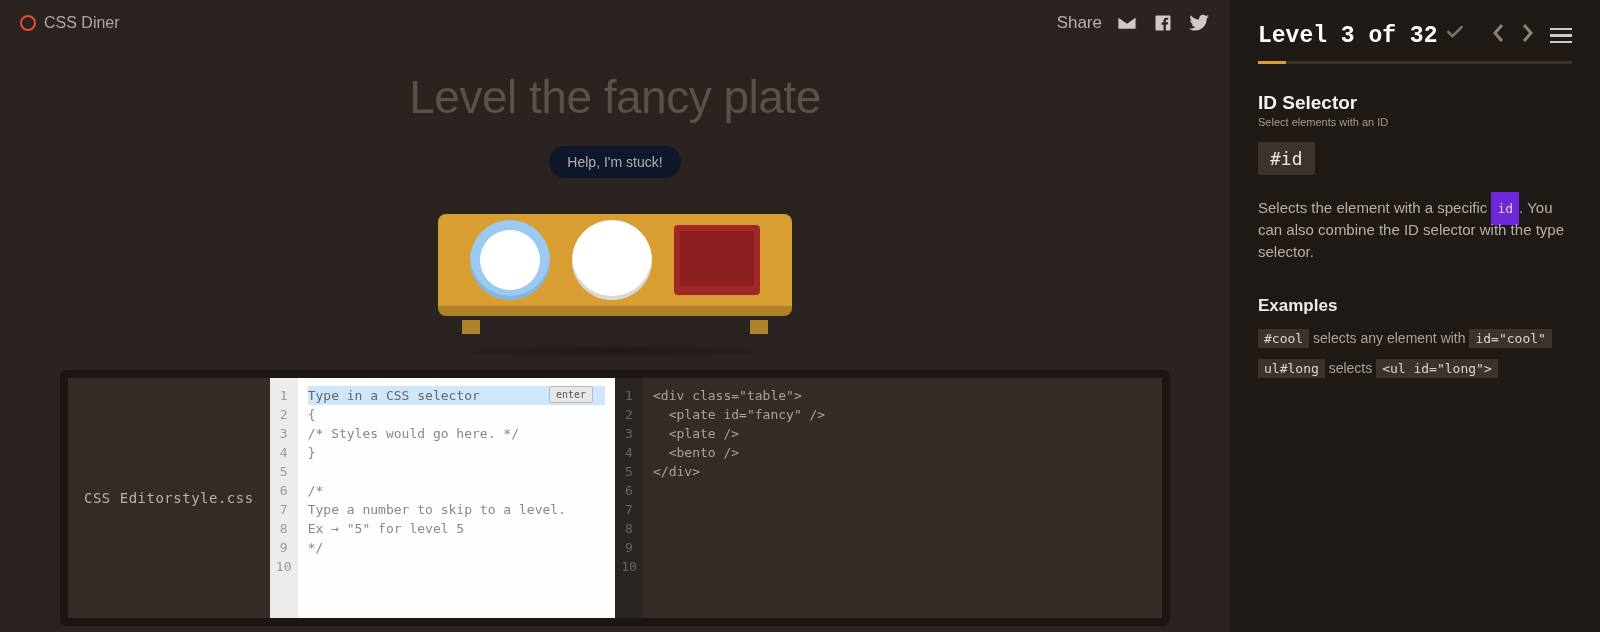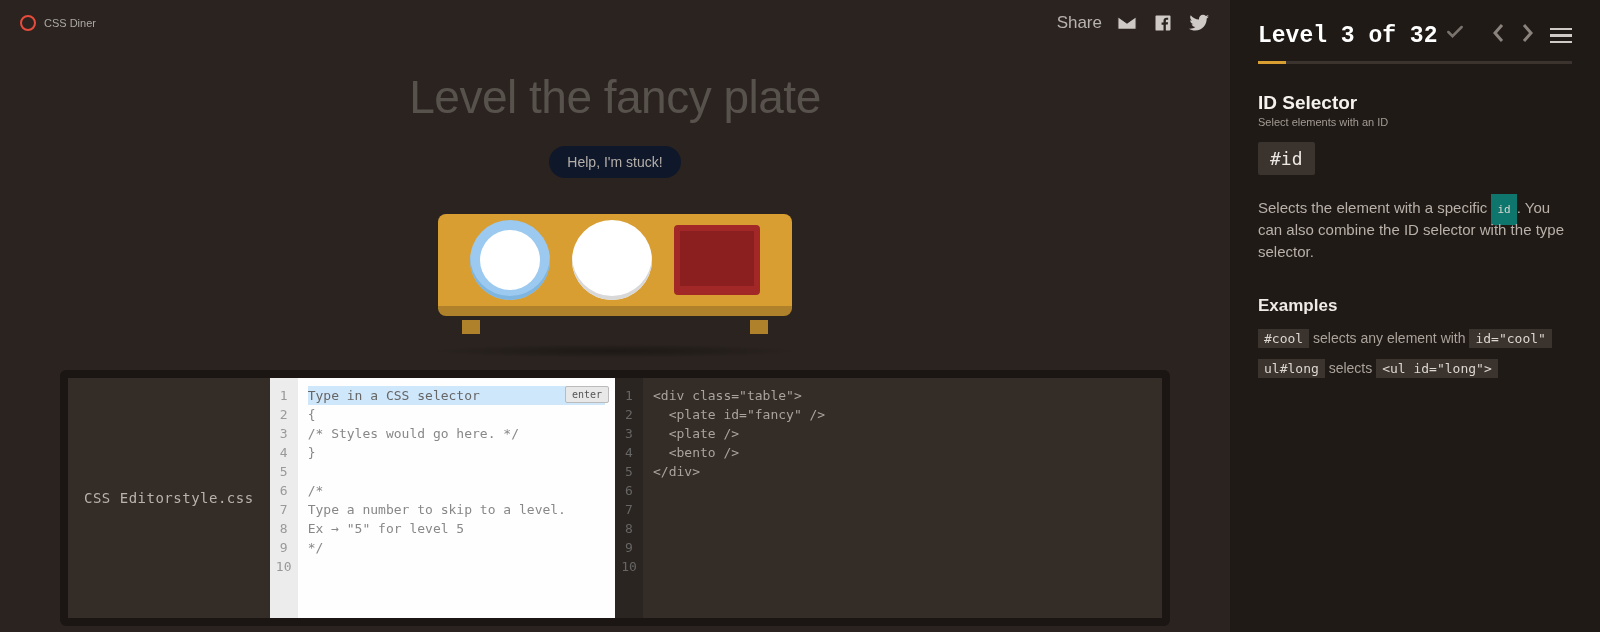--- a/index.html
+++ b/index.html
@@ -4,21 +4,21 @@
 <style>
   * { box-sizing: border-box; margin: 0; padding: 0; }
   html, body { width: 1600px; height: 632px; overflow: hidden; background: #2a231f; font-family: -apple-system, BlinkMacSystemFont, "Segoe UI", Arial, sans-serif; color: #ccc5c0; }
   .main { position: relative; width: 1230px; height: 632px; float: left; }
   .sidebar { position: relative; width: 370px; height: 632px; float: left; background: #1f1a16; padding: 22px 28px; }
 
   
   .header { display: flex; align-items: center; justify-content: space-between; padding: 12px 20px; }
   .logo-wrap { display: flex; align-items: center; gap: 8px; }
   .logo-circle { width: 16px; height: 16px; border: 2px solid #e74c3c; border-radius: 50%; background: #2a231f; }
-  .logo-text { color: #aca8a4; font-size: 11px; font-weight: 500; }
+  .logo-text { color: #aca8a4; font-size: 16px; font-weight: 500; }
   .share-wrap { display: flex; align-items: center; gap: 14px; color: #b8b3ae; font-size: 17px; }
   .share-icon { width: 22px; height: 22px; display: inline-flex; align-items: center; justify-content: center; }
   .share-icon svg { fill: #cfcac5; }
 
   
   .order { text-align: center; font-size: 46px; font-weight: 400; color: #58524d; margin-top: 24px; letter-spacing: -0.5px; }
   .help-btn { display: block; margin: 22px auto 0; background: #0f172a; color: #b5afaa; border: none; border-radius: 18px; padding: 8px 18px; font-size: 14px; cursor: pointer; }
 
   
   .table-wrap { display: flex; justify-content: center; margin-top: 36px; }
@@ -42,38 +42,38 @@
   .pane.left .pane-head { background: #332c27; color: #bab3ad; }
   .pane.right .pane-head { background: #332c27; color: #bab3ad; }
   .pane-body { flex: 1; display: flex; position: relative; }
   .gutter { width: 28px; padding: 8px 4px; text-align: center; font-size: 13px; line-height: 19px; user-select: none; }
   .pane.left .gutter { background: #ececec; color: #999; }
   .pane.right .gutter { background: #2b2521; color: #666; }
   .code { flex: 1; padding: 8px 10px; font-size: 13px; line-height: 19px; white-space: pre; }
   .pane.left .code { color: #888; }
   .pane.right .code { color: #aaa39d; }
   .input-line { background: #cfe7fb; color: #666; display: inline-block; width: 100%; }
-  .enter-btn { position: absolute; top: 8px; right: 6px; background: #e8e8e8; border: 1px solid #bbb; color: #555; font-size: 10px; padding: 2px 6px; border-radius: 2px; cursor: pointer; font-family: monospace; }
+  .enter-btn { position: absolute; top: 8px; right: 22px; background: #e8e8e8; border: 1px solid #bbb; color: #555; font-size: 10px; padding: 2px 6px; border-radius: 2px; cursor: pointer; font-family: monospace; }
 
   
   .level-row { display: flex; align-items: center; justify-content: space-between; font-family: Liberation Mono, monospace; }
   .level-title { font-size: 23px; font-weight: 700; color: #fff; display: flex; align-items: center; gap: 8px; }
   .check { color: #7a736d; }
   .nav-ctrls { display: flex; gap: 14px; align-items: center; }
   .nav-ctrls svg { stroke: #8a837d; fill: none; stroke-width: 3; }
   .nav-btn, .menu-btn { cursor: pointer; }
   .menu-btn { display: flex; flex-direction: column; gap: 4px; }
   .menu-btn span { width: 22px; height: 2.5px; background: #cfcac5; }
   .progress { margin-top: 12px; height: 3px; background: #3a332e; position: relative; }
   .progress .fill { position: absolute; left: 0; top: 0; bottom: 0; width: 9%; background: #d89e31; }
   .selector-name { margin-top: 28px; font-size: 19px; font-weight: 700; color: #f5f1ed; }
   .selector-sub { font-size: 11px; color: #a39b94; margin-top: 2px; }
   .syntax { display: inline-block; margin-top: 14px; padding: 6px 12px; background: #3a332e; color: #ece7e2; font-family: monospace; font-size: 18px; border-radius: 2px; }
   .desc { margin-top: 22px; font-size: 15px; color: #b8b0a9; line-height: 1.45; }
-  .desc code { background: #0f766e; padding: 9px 6px; font-size: 11px; color: #ddd7d1; }
+  .desc code { background: #6d28d9; padding: 9px 6px; font-size: 13px; color: #ddd7d1; }
   .examples-h { margin-top: 34px; font-size: 17px; font-weight: 700; color: #f0ebe6; }
   .ex { margin-top: 14px; font-size: 14px; color: #aaa29b; }
   .ex code { background: #3a332e; padding: 2px 6px; font-size: 13px; font-family: monospace; color: #ddd7d1; }
 </style>
 </head>
 <body>
 
 <div class="main">
   <div class="header">
     <div class="logo-wrap">

